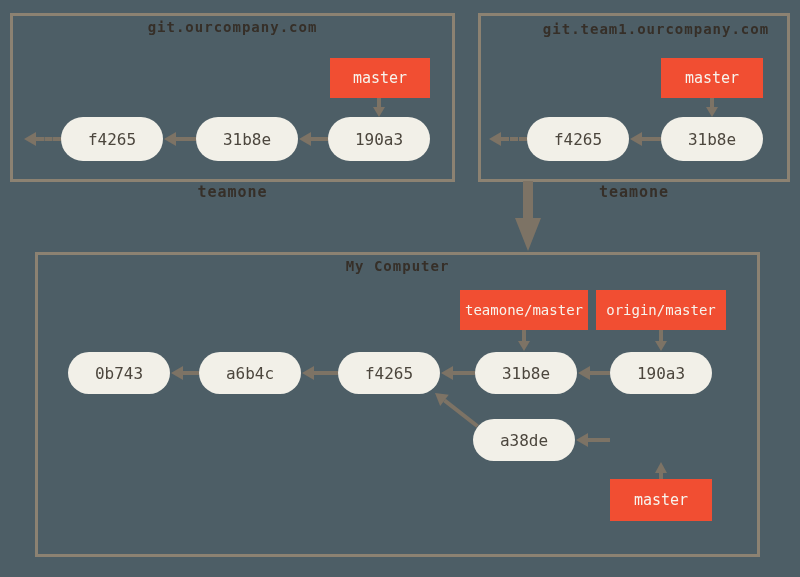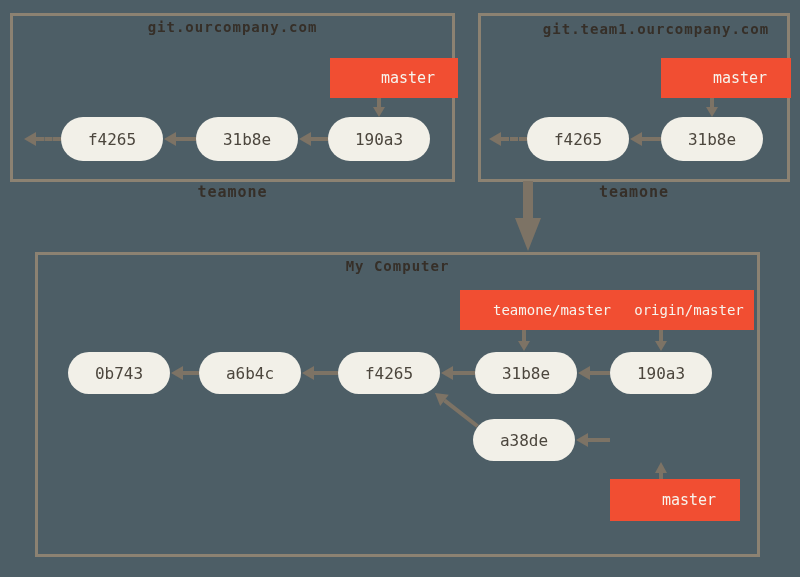--- a/index.html
+++ b/index.html
@@ -13,21 +13,21 @@
   .box{position:absolute;border:3px solid var(--box-border);box-sizing:border-box;}
   .box-title{position:absolute;text-align:center;font-size:14px;font-weight:bold;
     color:var(--heading-text);letter-spacing:1px;}
   .outer-label{position:absolute;text-align:center;font-size:15px;font-weight:bold;
     color:var(--heading-text);letter-spacing:1px;}
   .node{position:absolute;width:102px;height:44px;border-radius:22px;
     background:var(--node-fill);color:var(--node-text);font-size:16px;font-weight:500;
     display:flex;align-items:center;justify-content:center;}
   .node.small{height:42px;border-radius:21px;}
   .ref{position:absolute;background:var(--branch-fill);color:var(--branch-text);
-    font-size:15px;display:flex;align-items:center;justify-content:center;padding-left:28px;}
+    font-size:15px;display:flex;align-items:center;justify-content:center;}
   .ref.long{font-size:14px;}
   .shaft-h{position:absolute;height:4px;background:var(--arrow);}
   .shaft-v{position:absolute;width:4px;background:var(--arrow);}
   .dash{position:absolute;height:0;border-top:4px dashed var(--arrow);}
   .ah-left{position:absolute;width:0;height:0;border-top:7px solid transparent;
     border-bottom:7px solid transparent;border-right:12px solid var(--arrow);}
   .ah-down{position:absolute;width:0;height:0;border-left:6px solid transparent;
     border-right:6px solid transparent;border-top:10px solid var(--arrow);}
   .ah-up{position:absolute;width:0;height:0;border-left:6px solid transparent;
     border-right:6px solid transparent;border-bottom:11px solid var(--arrow);}

